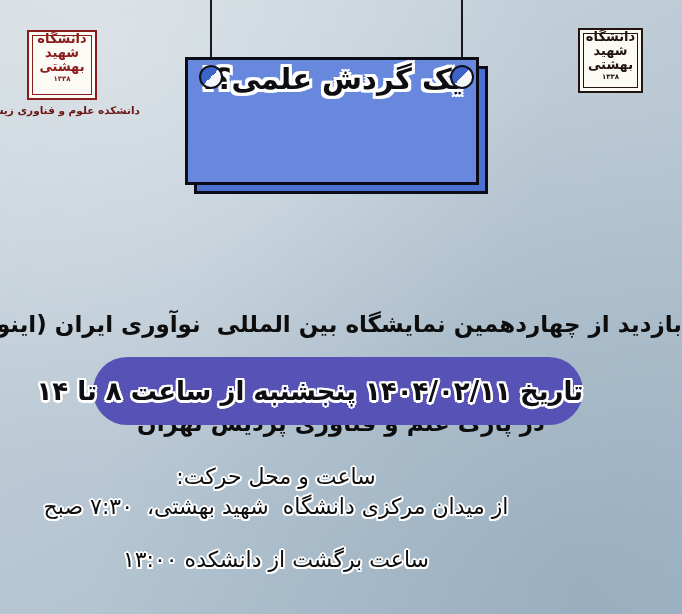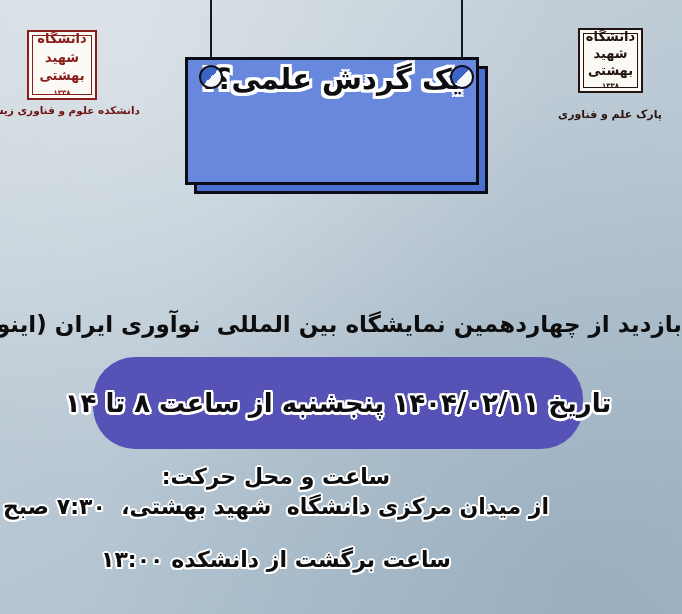--- a/index.html
+++ b/index.html
@@ -52,21 +52,21 @@
       2px 2px 0 #fff,-2px 2px 0 #fff,2px -2px 0 #fff,-2px -2px 0 #fff,
       3px 3px 0 #fff,-3px -3px 0 #fff,3px -3px 0 #fff,-3px 3px 0 #fff;
   }
 
   
   .emblem{
     position:absolute;box-sizing:border-box;
     background:#fbfaf4;
     border:2px solid var(--c);
     box-shadow:inset 0 0 0 3px #fbfaf4, inset 0 0 0 4px var(--c);
-    display:flex;flex-direction:column;justify-content:space-between;align-items:center;
+    display:flex;flex-direction:column;justify-content:flex-start;align-items:center;
     color:var(--c);font-weight:bold;text-align:center;
   }
   .emblem.left{--c:#8b1c1c;left:27px;top:30px;width:70px;height:70px;}
   .emblem.right{--c:#241410;left:578px;top:28px;width:65px;height:65px;}
   .emblem .cal{font-size:13px;line-height:14px;transform:scaleY(1.05);}
   .emblem .year{font-size:7px;line-height:9px;margin-top:1px;letter-spacing:1px;}
   .logo-caption{
     position:absolute;text-align:center;font-weight:bold;
     white-space:nowrap;
   }
@@ -75,35 +75,35 @@
 
   
   .intro{
     position:absolute;top:242px;left:0;width:682px;
     text-align:center;font-size:23px;line-height:33px;font-weight:bold;
     color:#0d0d0d;white-space:pre;
   }
 
   
   .banner{
-    position:absolute;left:93px;top:357px;width:490px;height:92px;
+    position:absolute;left:93px;top:357px;width:490px;height:68px;
     background:#5652b6;border-radius:42px;
-    display:flex;align-items:center;justify-content:center;
+    display:flex;align-items:center;justify-content:flex-end;
   }
   .banner-text{
     font-size:26px;font-weight:bold;color:#0e0e12;white-space:pre;
     text-shadow:
       2.5px 0 0 #fff,-2.5px 0 0 #fff,0 2.5px 0 #fff,0 -2.5px 0 #fff,
       2px 2px 0 #fff,-2px 2px 0 #fff,2px -2px 0 #fff,-2px -2px 0 #fff;
   }
 
   
   .sched{
     position:absolute;top:462px;left:0;width:552px;text-align:center;
-    color:#0d0d0d;font-weight:bold;
+    color:#0d0d0d;font-weight:normal;
   }
   .sched .line{
     font-size:22px;line-height:30px;white-space:pre;
     text-shadow:
       2px 0 0 #fff,-2px 0 0 #fff,0 2px 0 #fff,0 -2px 0 #fff,
       1.5px 1.5px 0 #fff,-1.5px 1.5px 0 #fff,1.5px -1.5px 0 #fff,-1.5px -1.5px 0 #fff;
   }
   .sched .detail{margin-bottom:23px;}
 </style>
 </head>
@@ -133,21 +133,20 @@
     <div class="year">۱۳۳۸</div>
   </div>
   <div class="logo-caption left" dir="rtl">دانشکده علوم و فناوری زیستی</div>
 
   <div class="emblem right" dir="rtl">
     <div class="cal">دانشگاه</div>
     <div class="cal">شهید</div>
     <div class="cal">بهشتی</div>
     <div class="year">۱۳۳۸</div>
   </div>
-  <div class="logo-caption right" dir="rtl">پارک علم و فناوری</div>
 
   <div class="intro" dir="rtl">
     <div>بازدید از چهاردهمین نمایشگاه بین المللی  نوآوری ایران (اینوتکس)،</div>
     <div>در پارک علم و فناوری پردیس تهران</div>
   </div>
 
   <div class="banner">
     <span class="banner-text" dir="rtl">تاریخ ۱۴۰۴/۰۲/۱۱ پنجشنبه از ساعت ۸ تا ۱۴</span>
   </div>
 

